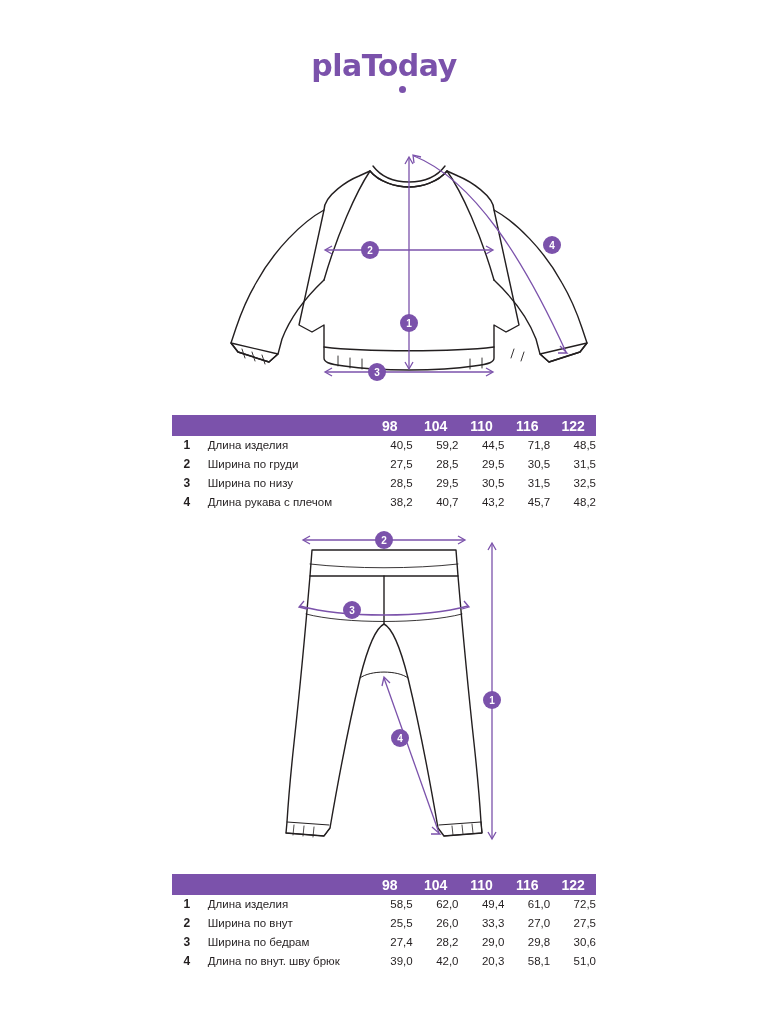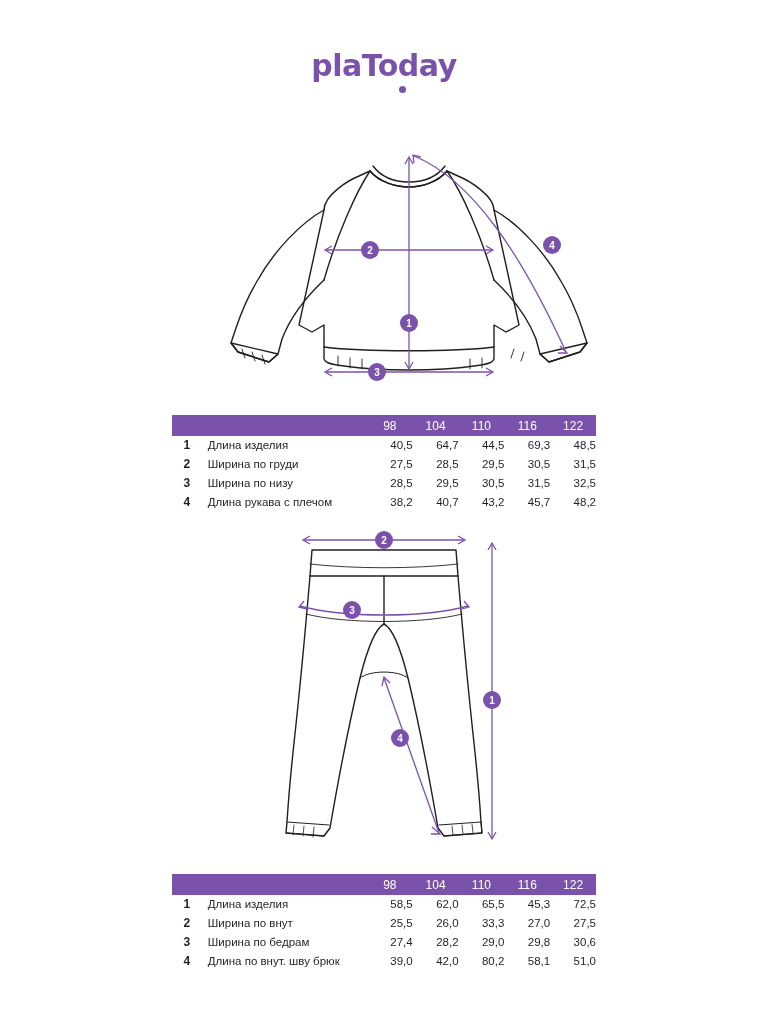--- a/index.html
+++ b/index.html
@@ -61,22 +61,22 @@
     position: absolute;
     left: 172px;
     width: 424px;
     border-collapse: collapse;
     font-size: 11.5px;
     color: #231f20;
   }
   .size-table thead th {
     background: #7b52ab;
     color: #ffffff;
-    font-weight: normal;
-    font-size: 12px;
+    font-weight: bold;
+    font-size: 14px;
     height: 21px;
     padding: 0;
     text-align: center;
   }
   .size-table thead th.blank { background: #7b52ab; }
   .size-table tbody td {
     padding: 3px 0;
     vertical-align: top;
     line-height: 13px;
   }
@@ -181,23 +181,23 @@
         <th class="hdr-val">110</th>
         <th class="hdr-val">116</th>
         <th class="hdr-val">122</th>
       </tr>
     </thead>
     <tbody>
       <tr>
         <td class="col-num">1</td>
         <td class="col-label">Длина изделия</td>
         <td class="col-val">40,5</td>
-        <td class="col-val">64,7</td>
+        <td class="col-val">59,2</td>
         <td class="col-val">44,5</td>
-        <td class="col-val">69,3</td>
+        <td class="col-val">71,8</td>
         <td class="col-val">48,5</td>
       </tr>
       <tr>
         <td class="col-num">2</td>
         <td class="col-label">Ширина по груди</td>
         <td class="col-val">27,5</td>
         <td class="col-val">28,5</td>
         <td class="col-val">29,5</td>
         <td class="col-val">30,5</td>
         <td class="col-val">31,5</td>
@@ -289,22 +289,22 @@
         <th class="hdr-val">116</th>
         <th class="hdr-val">122</th>
       </tr>
     </thead>
     <tbody>
       <tr>
         <td class="col-num">1</td>
         <td class="col-label">Длина изделия</td>
         <td class="col-val">58,5</td>
         <td class="col-val">62,0</td>
-        <td class="col-val">65,5</td>
-        <td class="col-val">45,3</td>
+        <td class="col-val">49,4</td>
+        <td class="col-val">61,0</td>
         <td class="col-val">72,5</td>
       </tr>
       <tr>
         <td class="col-num">2</td>
         <td class="col-label">Ширина по внут</td>
         <td class="col-val">25,5</td>
         <td class="col-val">26,0</td>
         <td class="col-val">33,3</td>
         <td class="col-val">27,0</td>
         <td class="col-val">27,5</td>
@@ -316,20 +316,20 @@
         <td class="col-val">28,2</td>
         <td class="col-val">29,0</td>
         <td class="col-val">29,8</td>
         <td class="col-val">30,6</td>
       </tr>
       <tr>
         <td class="col-num">4</td>
         <td class="col-label">Длина по внут. шву брюк</td>
         <td class="col-val">39,0</td>
         <td class="col-val">42,0</td>
-        <td class="col-val">80,2</td>
+        <td class="col-val">20,3</td>
         <td class="col-val">58,1</td>
         <td class="col-val">51,0</td>
       </tr>
     </tbody>
   </table>
 
 </div>
 
 </body></html>

